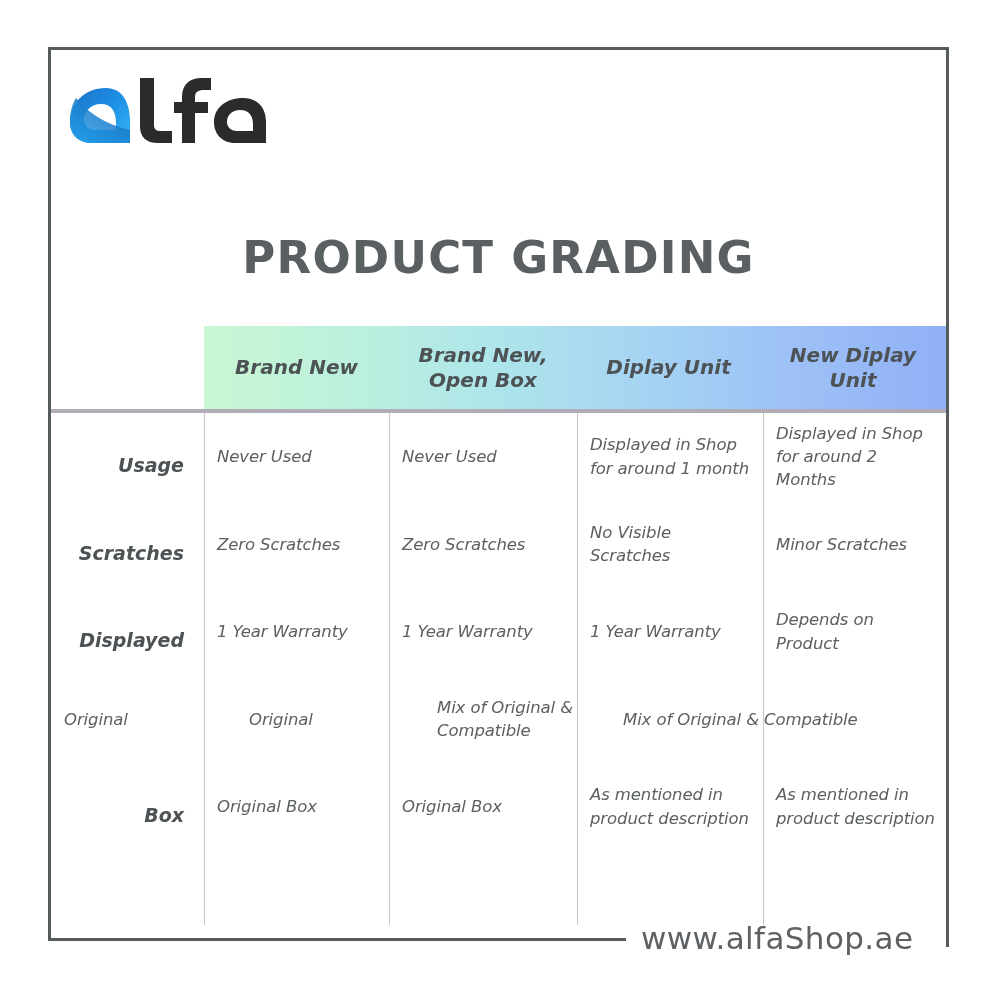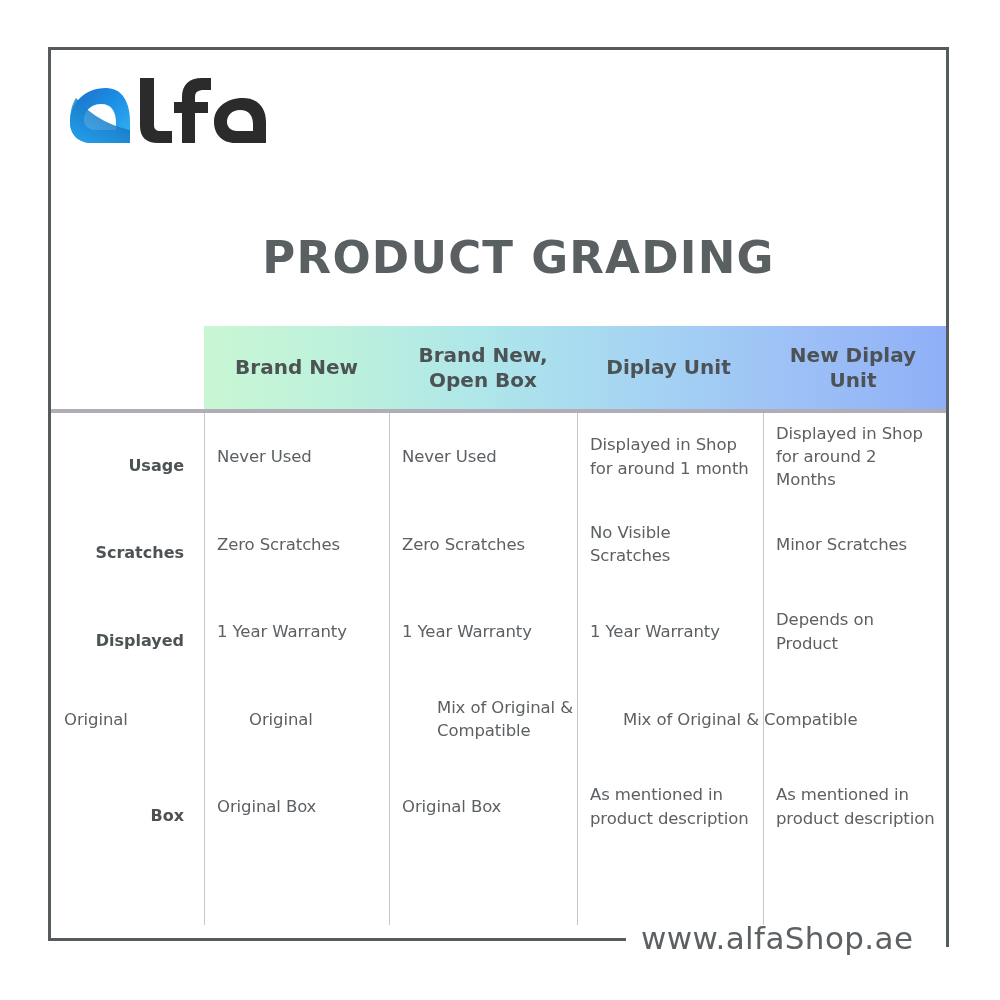--- a/index.html
+++ b/index.html
@@ -72,29 +72,29 @@
     position: absolute;
     left: 51px;
     top: 231px;
     width: 895px;
     text-align: center;
     font-size: 45px;
     font-weight: bold;
     letter-spacing: 1.2px;
     color: #5a5f62;
     font-family: "DejaVu Sans", sans-serif;
-    padding-left: 20px;
   }
 
   
   .grid {
     position: absolute;
     left: 51px;
     top: 326px;
     width: 895px;
+    font-style: italic;
   }
 
   
   .grid-header {
     position: relative;
     display: flex;
     height: 83px;
     align-items: center;
   }
   .hdr-spacer {
@@ -165,21 +165,21 @@
     display: flex;
     height: 87.5px;
     position: relative;
   }
   .row-label {
     flex: 0 0 153px;
     width: 153px;
     text-align: right;
     padding-right: 20px;
     box-sizing: border-box;
-    font-size: 16px;
+    font-size: 19px;
     font-weight: bold;
     color: #4d5255;
     display: flex;
     align-items: center;
     justify-content: flex-end;
     font-family: "DejaVu Sans", sans-serif;
     margin-top: 17px;
   }
   .cell {
     box-sizing: border-box;

